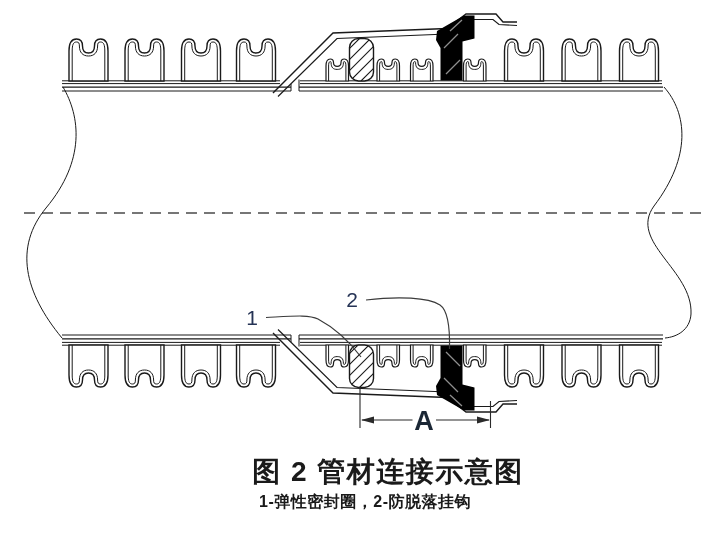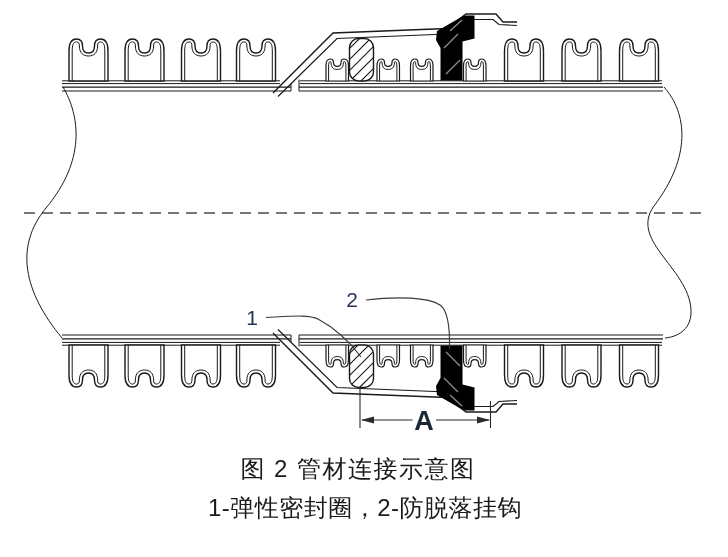--- a/index.html
+++ b/index.html
@@ -5,22 +5,22 @@
   html,body{margin:0;padding:0;background:#ffffff;}
   .canvas{
     position:relative;width:728px;height:557px;background:#ffffff;
     font-family:"Liberation Sans",sans-serif;overflow:hidden;
   }
   .canvas svg{position:absolute;left:0;top:0;}
   .caption{
     position:absolute;transform:translateX(-50%);
     color:#1a1a1a;white-space:nowrap;
   }
-  .caption.title{left:358px;top:453px;font-size:24px;font-weight:400;letter-spacing:1.5px;}
-  .caption.legend{left:365px;top:492px;font-size:24px;font-weight:400;letter-spacing:0.5px;}
+  .caption.title{left:388px;top:453px;font-size:28px;font-weight:700;letter-spacing:1.5px;}
+  .caption.legend{left:365px;top:492px;font-size:16px;font-weight:700;letter-spacing:0.5px;}
   .ln{stroke:#1a1a1a;fill:none;}
   .thick{stroke-width:1.4;}
   .mid{stroke-width:1.2;}
   .thin{stroke-width:1;}
   .white{fill:#ffffff;}
   .hatch{stroke:#1a1a1a;stroke-width:1.1;fill:none;}
   .streak{stroke:#8f8f8f;stroke-width:1.3;fill:none;}
   .leader{stroke:#3a3a3a;stroke-width:1.2;fill:none;}
   .dim{stroke:#2a2a2a;stroke-width:1.1;fill:none;}
   .lbl{fill:#253355;font-family:"Liberation Sans",sans-serif;font-size:21px;}

